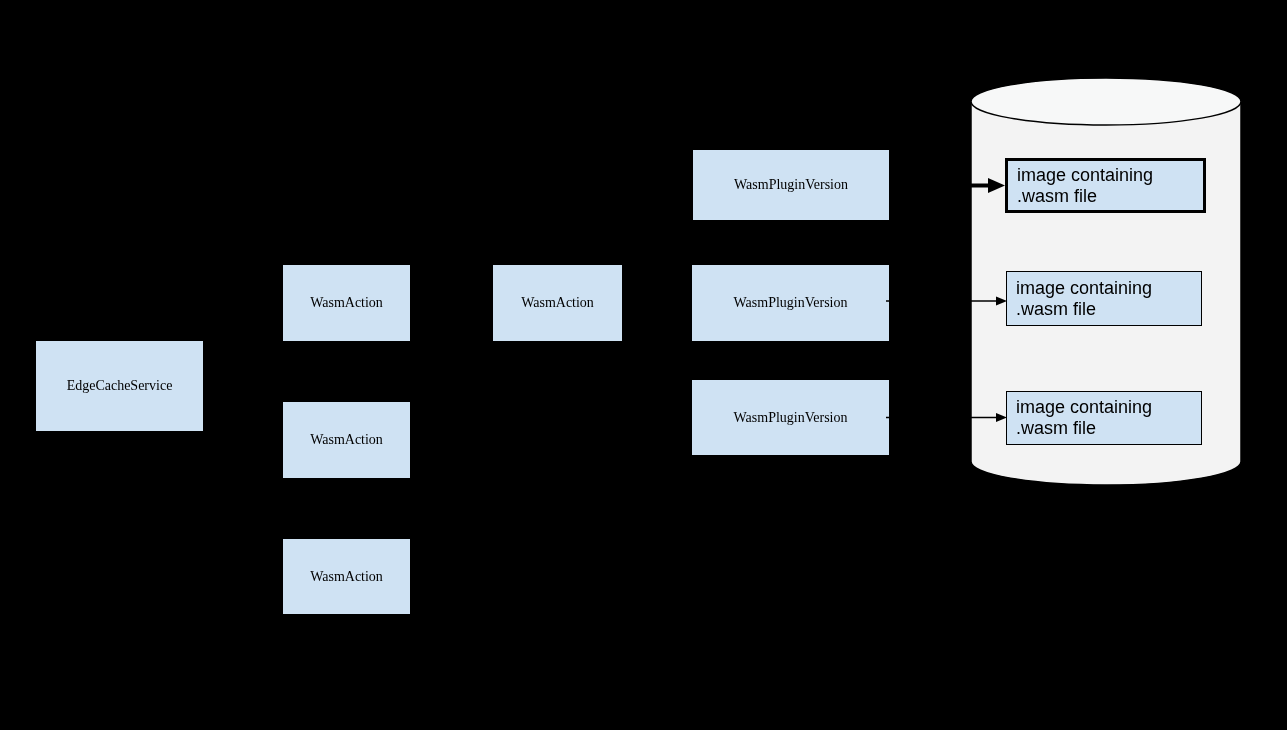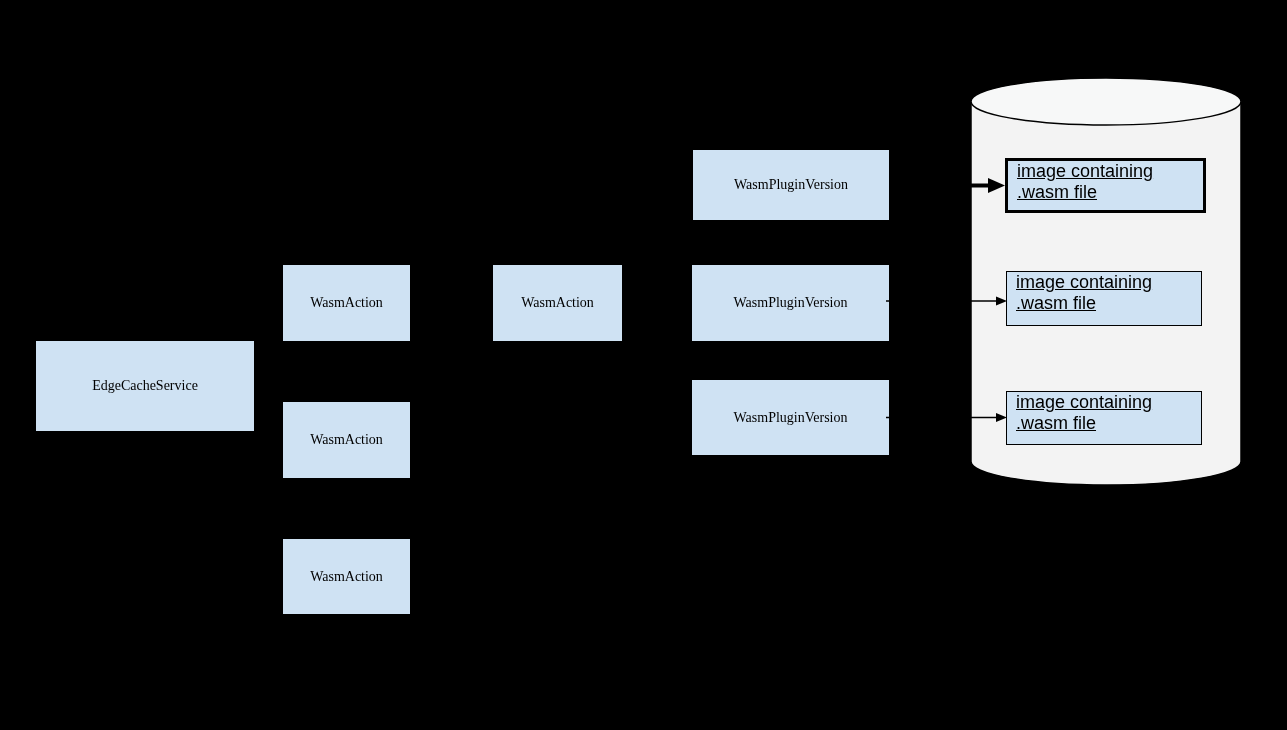--- a/index.html
+++ b/index.html
@@ -27,42 +27,42 @@
     background: var(--node-fill, #cfe2f3);
     color: var(--node-text, #000);
     font-size: 14px;
     display: flex;
     align-items: center;
     justify-content: center;
     text-align: center;
     box-sizing: border-box;
     font-family: Liberation Serif, serif;
   }
-  .ecs  { left:  36px; top: 341px; width: 218px; height: 90px; }
+  .ecs  { left:  36px; top: 341px; width: 167px; height: 90px; }
   .wa1  { left: 283px; top: 265px; width: 127px; height: 76px; }
   .wa2  { left: 283px; top: 402px; width: 127px; height: 76px; }
   .wa3  { left: 283px; top: 539px; width: 127px; height: 75px; }
   .wp   { left: 493px; top: 265px; width: 129px; height: 76px; }
   .wpv1 { left: 693px; top: 150px; width: 196px; height: 70px; }
   .wpv2 { left: 692px; top: 265px; width: 197px; height: 76px; }
   .wpv3 { left: 692px; top: 380px; width: 197px; height: 75px; }
 
   .img-node {
     position: absolute;
     z-index: 4;
     background: var(--node-fill, #cfe2f3);
     color: var(--node-text, #000);
     border: 1.5px solid var(--stroke, #000);
     box-sizing: border-box;
     font-size: 18px;
     line-height: 21px;
     display: flex;
     flex-direction: column;
+    justify-content: center;
     padding-left: 9px;
-    text-decoration: underline;
   }
   .img-node.bold { border-width: 3px; }
   .img1 { left: 1005px; top: 158px; width: 201px; height: 55px; }
   .img2 { left: 1006px; top: 271px; width: 196px; height: 55px; }
   .img3 { left: 1006px; top: 391px; width: 196px; height: 54px; }
 
   .cyl-body  { fill: var(--cylinder-fill, #f3f3f3); stroke: var(--stroke, #000); stroke-width: 1.5; }
   .cyl-top   { fill: var(--cylinder-top-fill, #f7f8f8); stroke: var(--stroke, #000); stroke-width: 1.5; }
   .arrow-line { stroke: var(--stroke, #000); fill: none; }
   .arrow-head { fill: var(--stroke, #000); stroke: none; }

